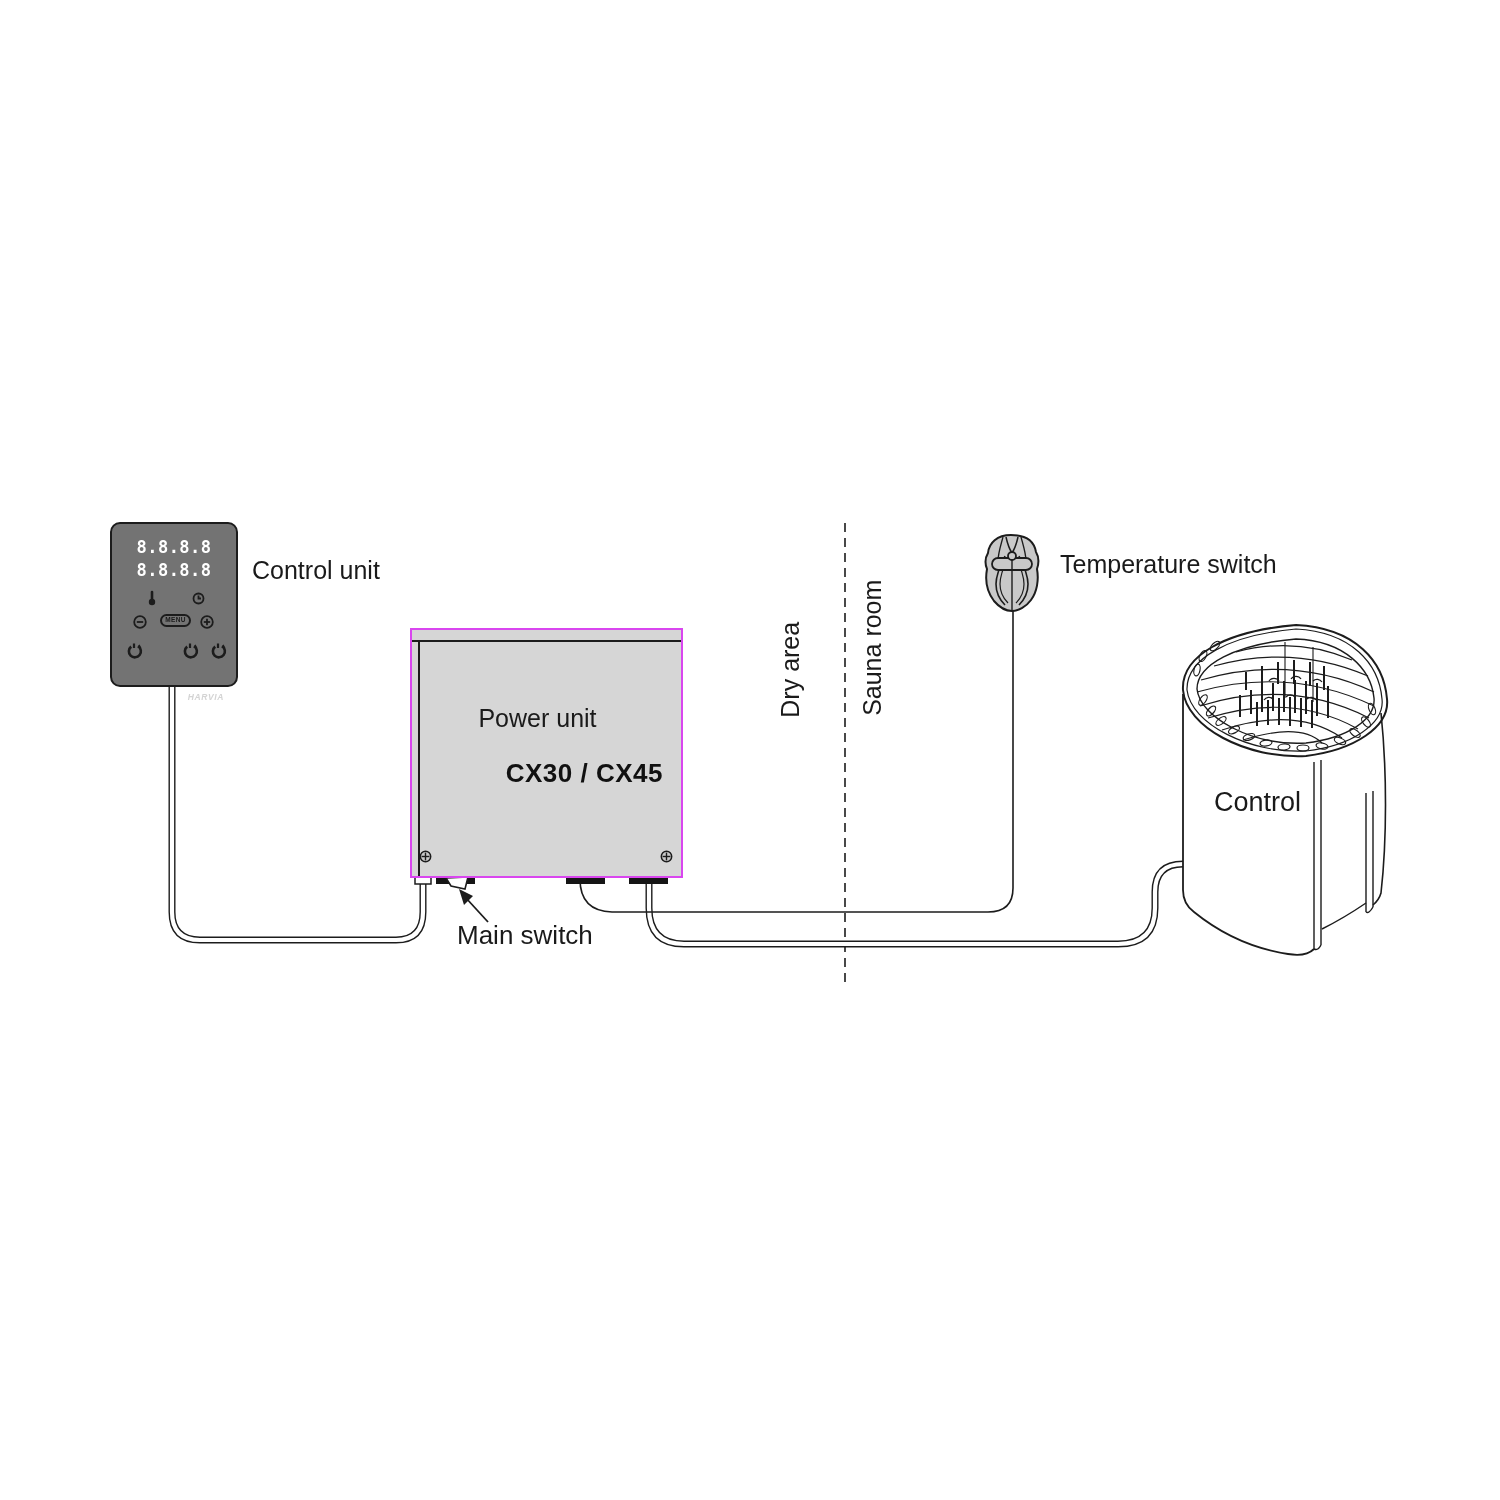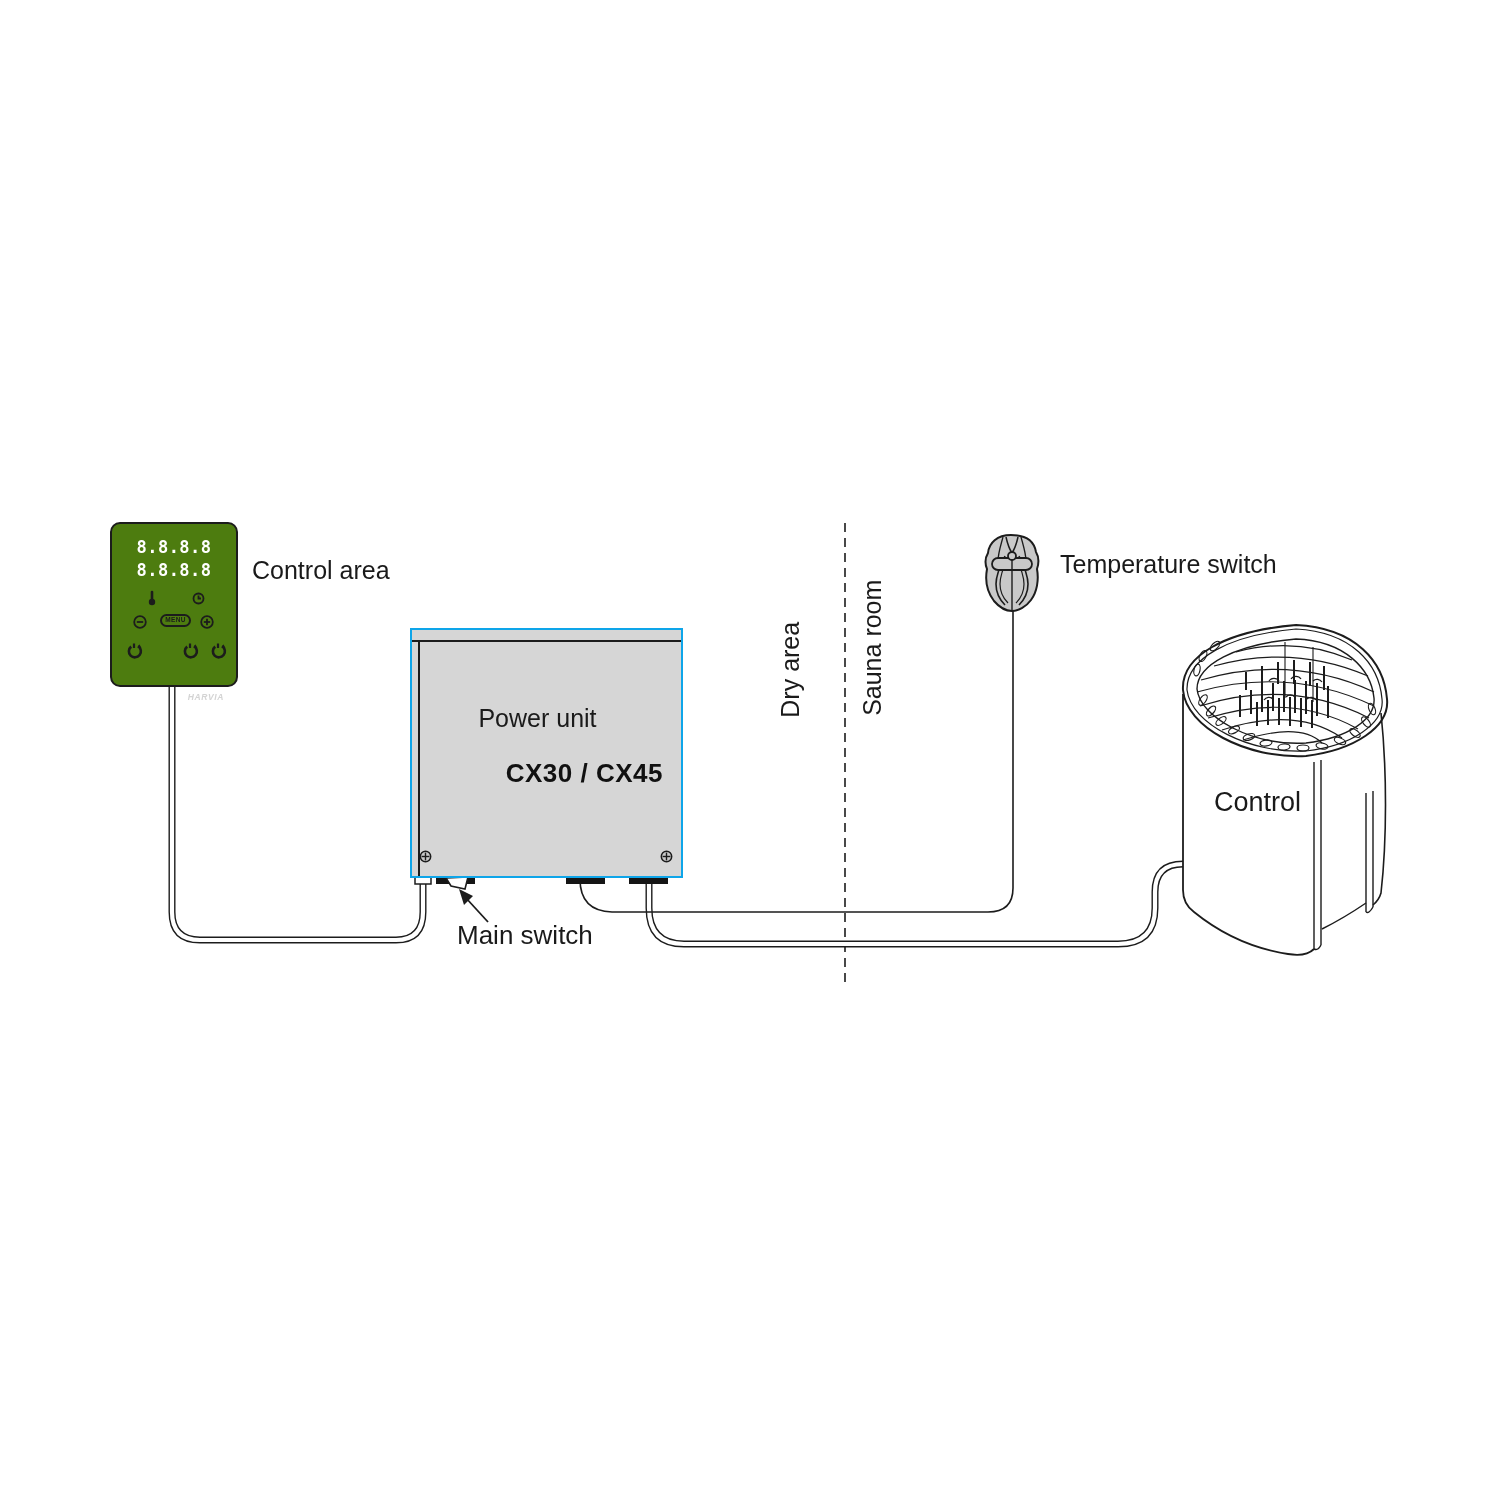--- a/index.html
+++ b/index.html
@@ -11,21 +11,21 @@
 
   .label {
     position:absolute; z-index:3; color:#1a1a1a; white-space:nowrap;
     font-family:"Liberation Sans", sans-serif; line-height:1.1;
   }
   .rot { transform:rotate(-90deg); transform-origin:center center; text-align:center; }
 
   
   .cpanel {
     position:absolute; left:110px; top:522px; width:128px; height:165px;
-    background:#4d7c0f; border:2.5px solid #1c1c1c; border-radius:10px;
+    background:#737373; border:2.5px solid #1c1c1c; border-radius:10px;
     box-sizing:border-box; z-index:2;
   }
   .cpanel .disp {
     position:absolute; left:0; right:0; top:12px; text-align:center;
     font-family:"DejaVu Sans Mono", monospace; font-weight:bold;
     font-size:17px; line-height:23px; color:#ffffff; letter-spacing:0.5px;
   }
   .cpanel .ico { position:absolute; }
   .menu-pill {
     position:absolute; left:48px; top:90px; width:31px; height:13px;
@@ -34,21 +34,21 @@
     line-height:8px; letter-spacing:0.3px;
   }
   .brand {
     position:absolute; right:12px; top:141px; font-size:8.5px; font-weight:bold;
     font-style:italic; color:#d4d4d4; letter-spacing:0.6px;margin-top:27px;
   }
 
   
   .punit {
     position:absolute; left:410px; top:628px; width:273px; height:250px;
-    background:#d6d6d6; border:2px solid #0ea5e9; box-sizing:border-box; z-index:2;
+    background:#d6d6d6; border:2px solid #d946ef; box-sizing:border-box; z-index:2;
   }
   .punit .lid { position:absolute; left:0; right:0; top:10px; height:1.5px; background:#1c1c1c; }
   .punit .flange { position:absolute; left:6px; top:10px; bottom:0; width:1.5px; background:#1c1c1c; }
   .punit .t1 { position:absolute; left:0; right:18px; top:74px; text-align:center; font-size:25px; color:#1a1a1a; }
   .punit .t2 { position:absolute; left:0; right:18px; top:128px; text-align:right; font-size:26px; font-weight:600; letter-spacing:0.5px; color:#111; }
   .punit .screw { position:absolute; width:13px; height:13px; }
   .screw.sl { left:7px; bottom:14px; } .screw.sr { left:248px; bottom:14px; }
 </style>
 </head>
 <body>
@@ -239,21 +239,21 @@
     </span>
     <span class="screw sr">
       <svg width="13" height="13" viewBox="0 0 13 13">
         <circle cx="6.5" cy="6.5" r="5.2" fill="#c9c9c9" stroke="#1c1c1c" stroke-width="1.5"></circle>
         <line x1="6.5" y1="2.6" x2="6.5" y2="10.4" stroke="#1c1c1c" stroke-width="1.4"></line>
         <line x1="2.6" y1="6.5" x2="10.4" y2="6.5" stroke="#1c1c1c" stroke-width="1.4"></line>
       </svg>
     </span>
   </div>
 
-  <div class="label" style="left:252px;top:557px;font-size:25px">Control area</div>
+  <div class="label" style="left:252px;top:557px;font-size:25px">Control unit</div>
 
   <div class="label" style="left:457px;top:921px;font-size:26px">Main switch</div>
 
   <div class="label rot" style="left:741px;top:656px;width:100px;font-size:25px">Dry area</div>
 
   <div class="label rot" style="left:800px;top:634px;width:145px;font-size:25px">Sauna room</div>
 
   <div class="label" style="left:1060px;top:551px;font-size:25px">Temperature switch</div>
 
   <div class="label" style="left:1214px;top:788px;font-size:27px">Control</div>

